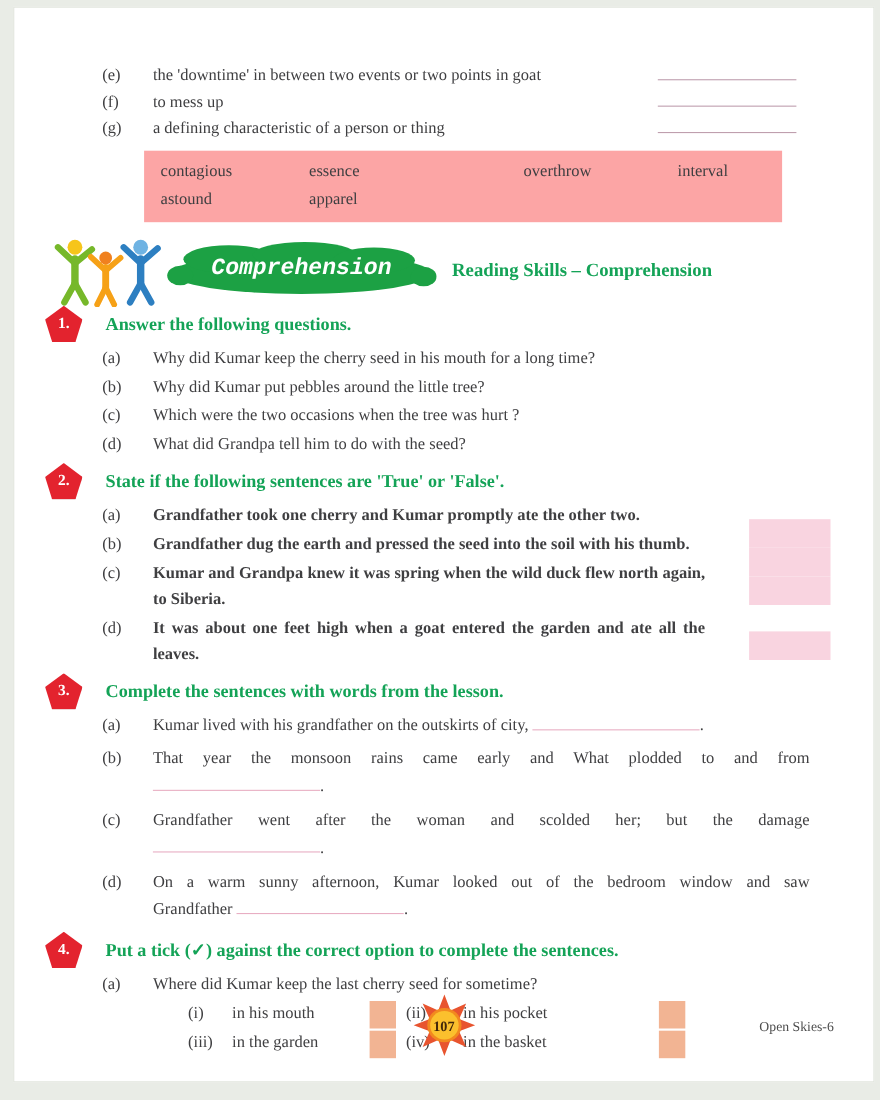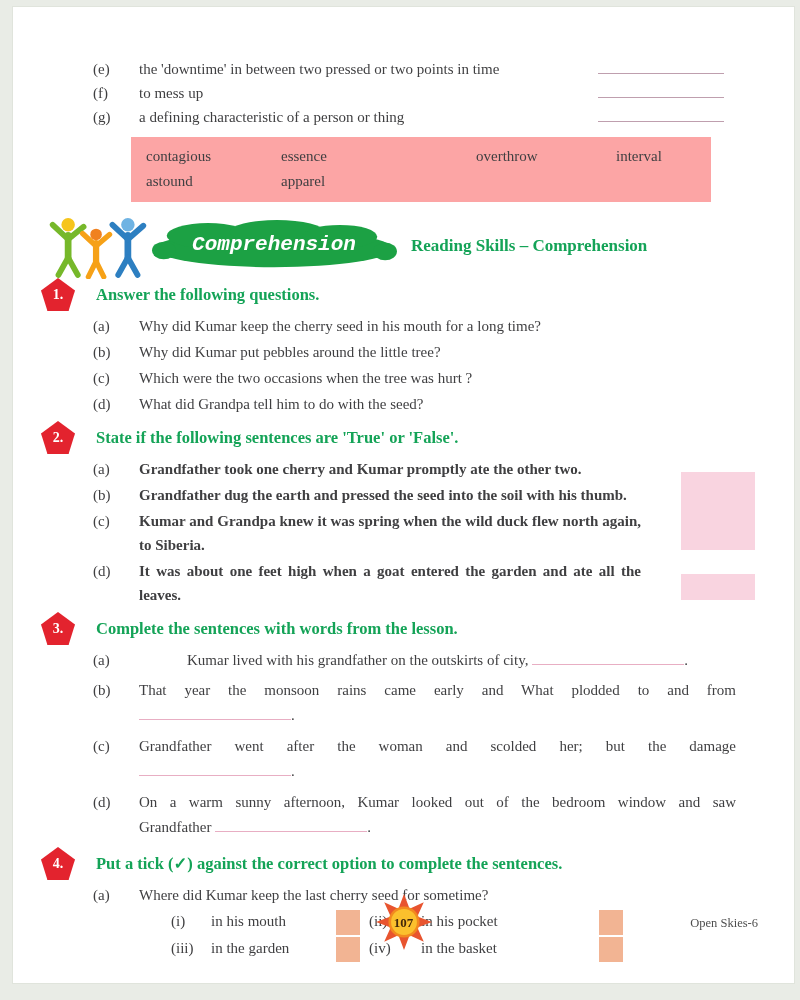--- a/index.html
+++ b/index.html
@@ -60,21 +60,21 @@
     position:absolute; left:-55px; top:-4px;
     width:34px; height:33px; background:#e3232e;
     clip-path:polygon(50% 0, 100% 38%, 81% 100%, 19% 100%, 0 38%);
     display:flex; align-items:center; justify-content:center;
     color:#fff; font-weight:bold; font-size:14px;
     box-shadow:0 2px 2px rgba(0,0,0,.25);
   }
   .q-items { margin-top:4px; }
   .q-item { display:flex; margin:2px 0; position:relative; }
   .item-label { flex:0 0 46px; margin-left:12px; }
-  .item-text { margin:0;text-align:center; }
+  .item-text { margin:0; }
   .q2 .item-text { width:502px; text-align:justify;font-weight:bold; }
   .q3 .item-text { width:597px; }
   .force-justify { text-align:justify; text-align-last:justify; }
   .answer-box {
     position:absolute; left:600px; top:15px;
     width:74px; height:26px; background:#f9d4e0;
   }
   .blank {
     display:inline-block; width:152px; height:13px;
     border-bottom:1.5px solid #e8aec3; vertical-align:baseline;
@@ -84,38 +84,38 @@
   
   .opt-row { position:relative; height:27px; }
   .opt-row > span { position:absolute; }
   .opt-l1 { left:90px; }  .opt-t1 { left:130px; }
   .opt-box1 { left:255px; top:1px; }
   .opt-l2 { left:288px; }  .opt-t2 { left:340px; }
   .opt-box2 { left:518px; top:1px; }
   .opt-box { width:24px; height:25px; background:#f2b493; display:inline-block; }
 
   
-  .footer { position:absolute; left:0; right:0; bottom:26px; height:72px; }
+  .footer { position:absolute; left:0; right:0; bottom:16px; height:72px; }
   .star-wrap { position:absolute; left:50%; transform:translateX(-50%); bottom:6px; width:58px; height:58px; }
   .star-number {
     position:absolute; inset:0; display:flex; align-items:center; justify-content:center;
     font-weight:bold; font-size:13px; color:#43280a; padding-top:1px;
   }
   .book-title { position:absolute; right:36px; bottom:26px; font-size:12.5px; color:#4e4e4e; }
 </style>
 </head>
 <body>
 
 <div class="page">
   <div class="content">
 
     <div>
       <div class="def-row">
         <span class="def-label">(e)</span>
-        <span class="def-text">the 'downtime' in between two pressed or two points in time</span>
+        <span class="def-text">the 'downtime' in between two events or two points in goat</span>
         <span class="def-line"></span>
       </div>
       <div class="def-row">
         <span class="def-label">(f)</span>
         <span class="def-text">to mess up</span>
         <span class="def-line"></span>
       </div>
       <div class="def-row">
         <span class="def-label">(g)</span>
         <span class="def-text">a defining characteristic of a person or thing</span>

